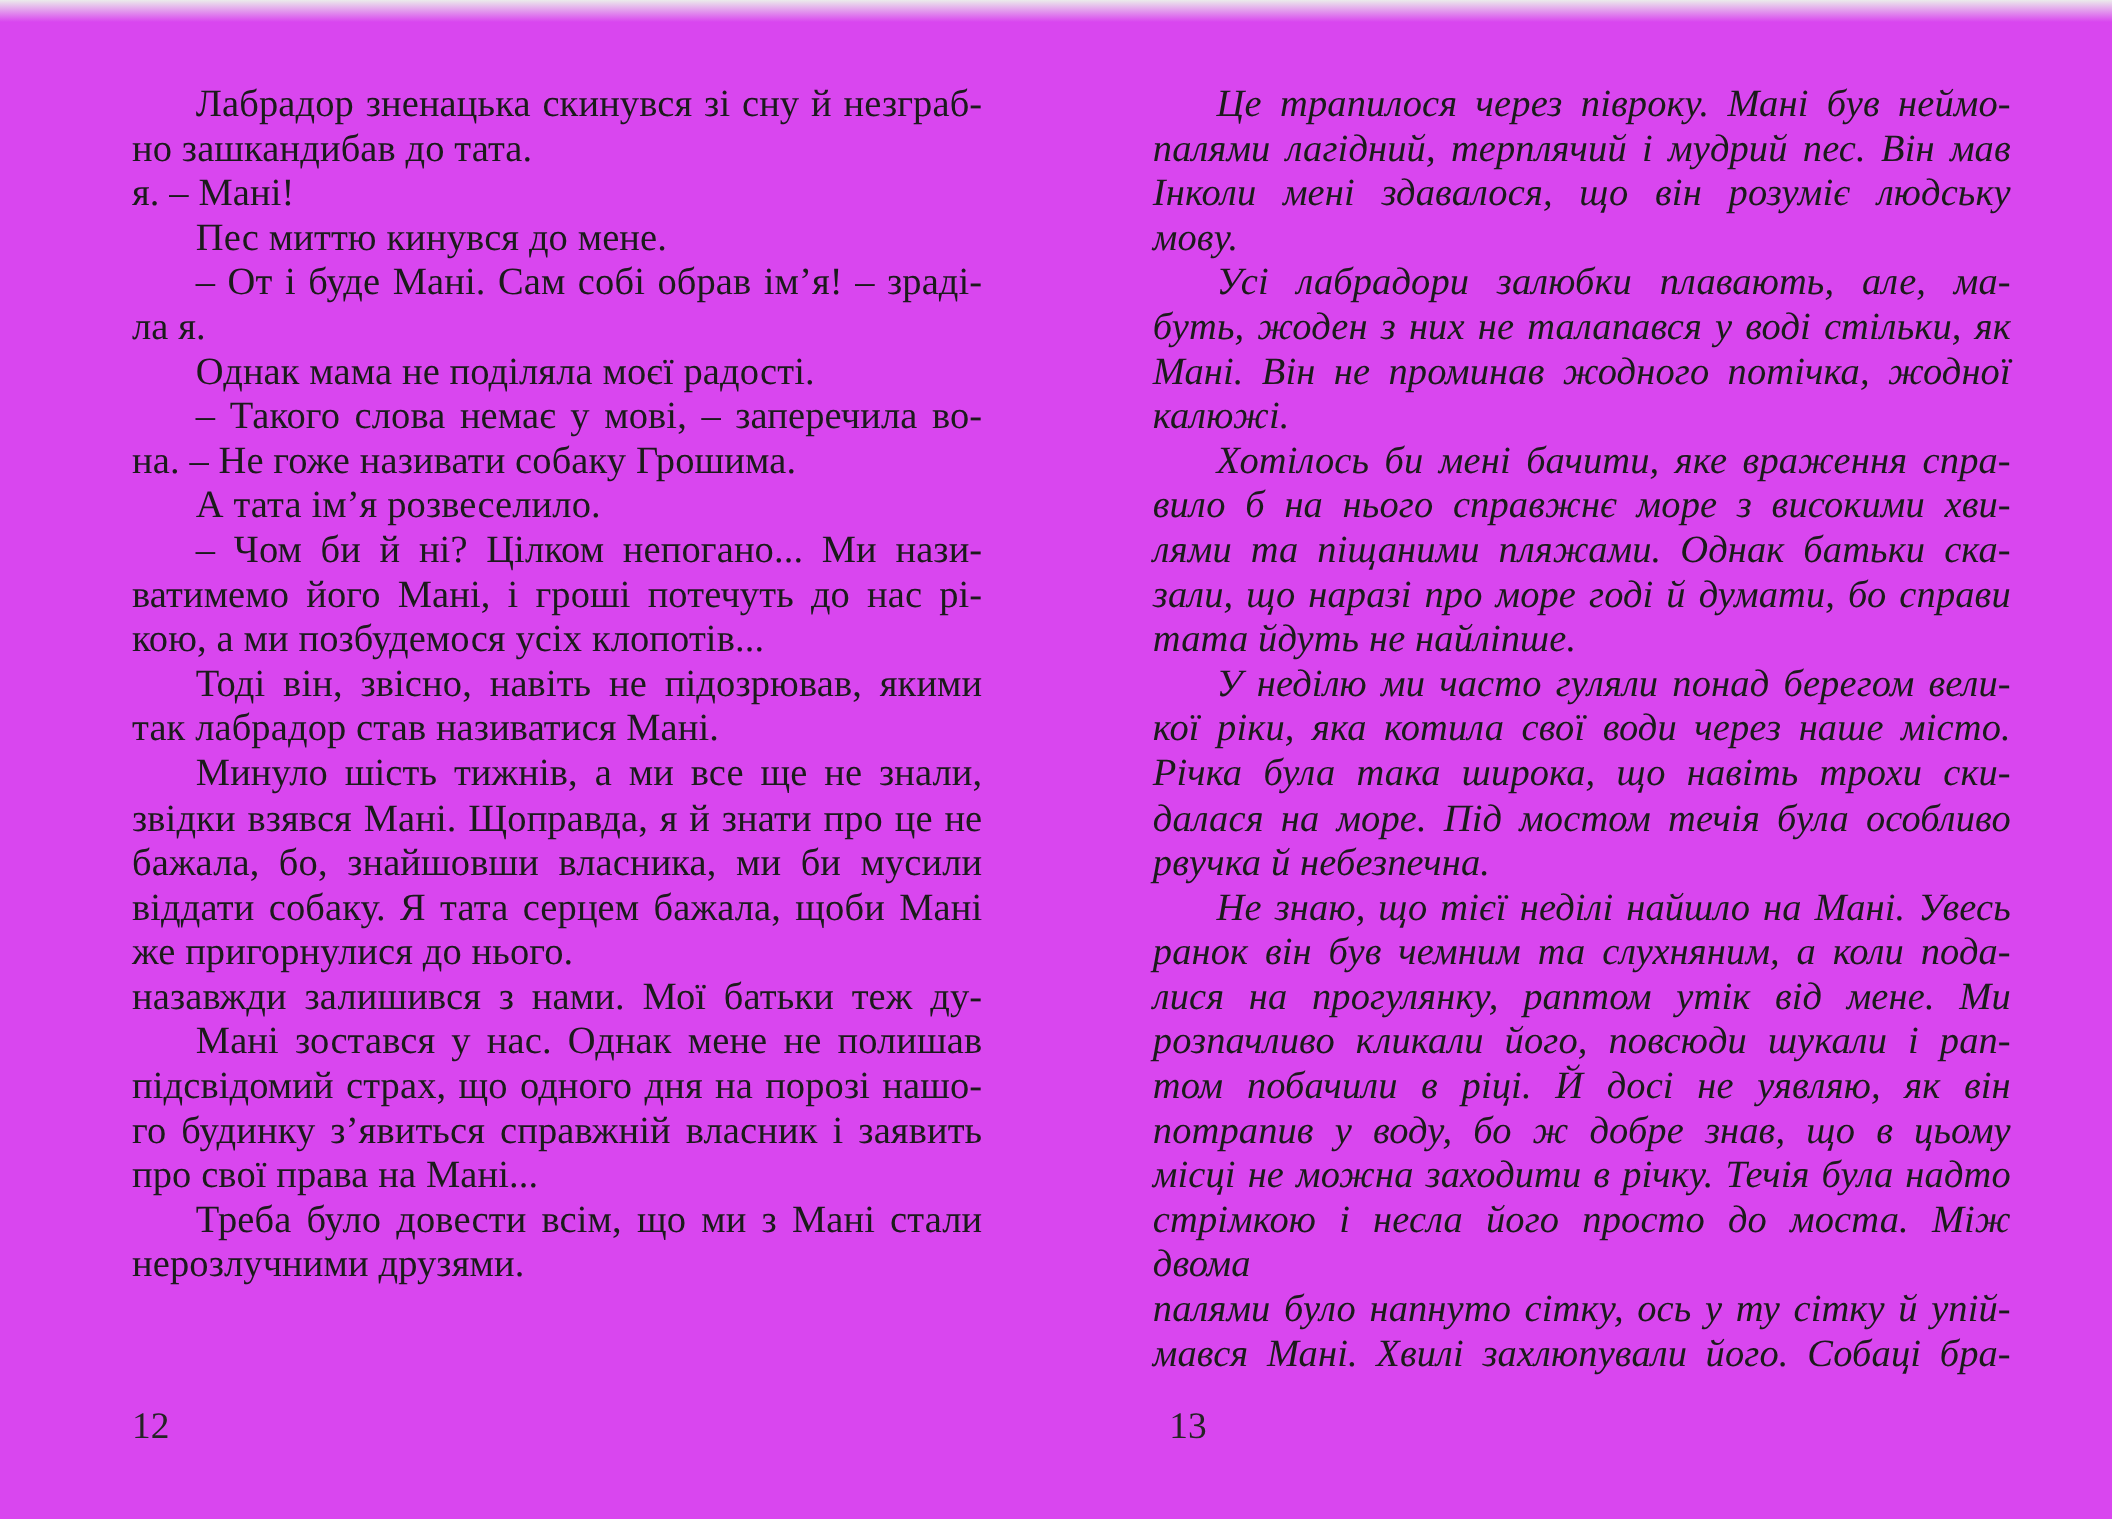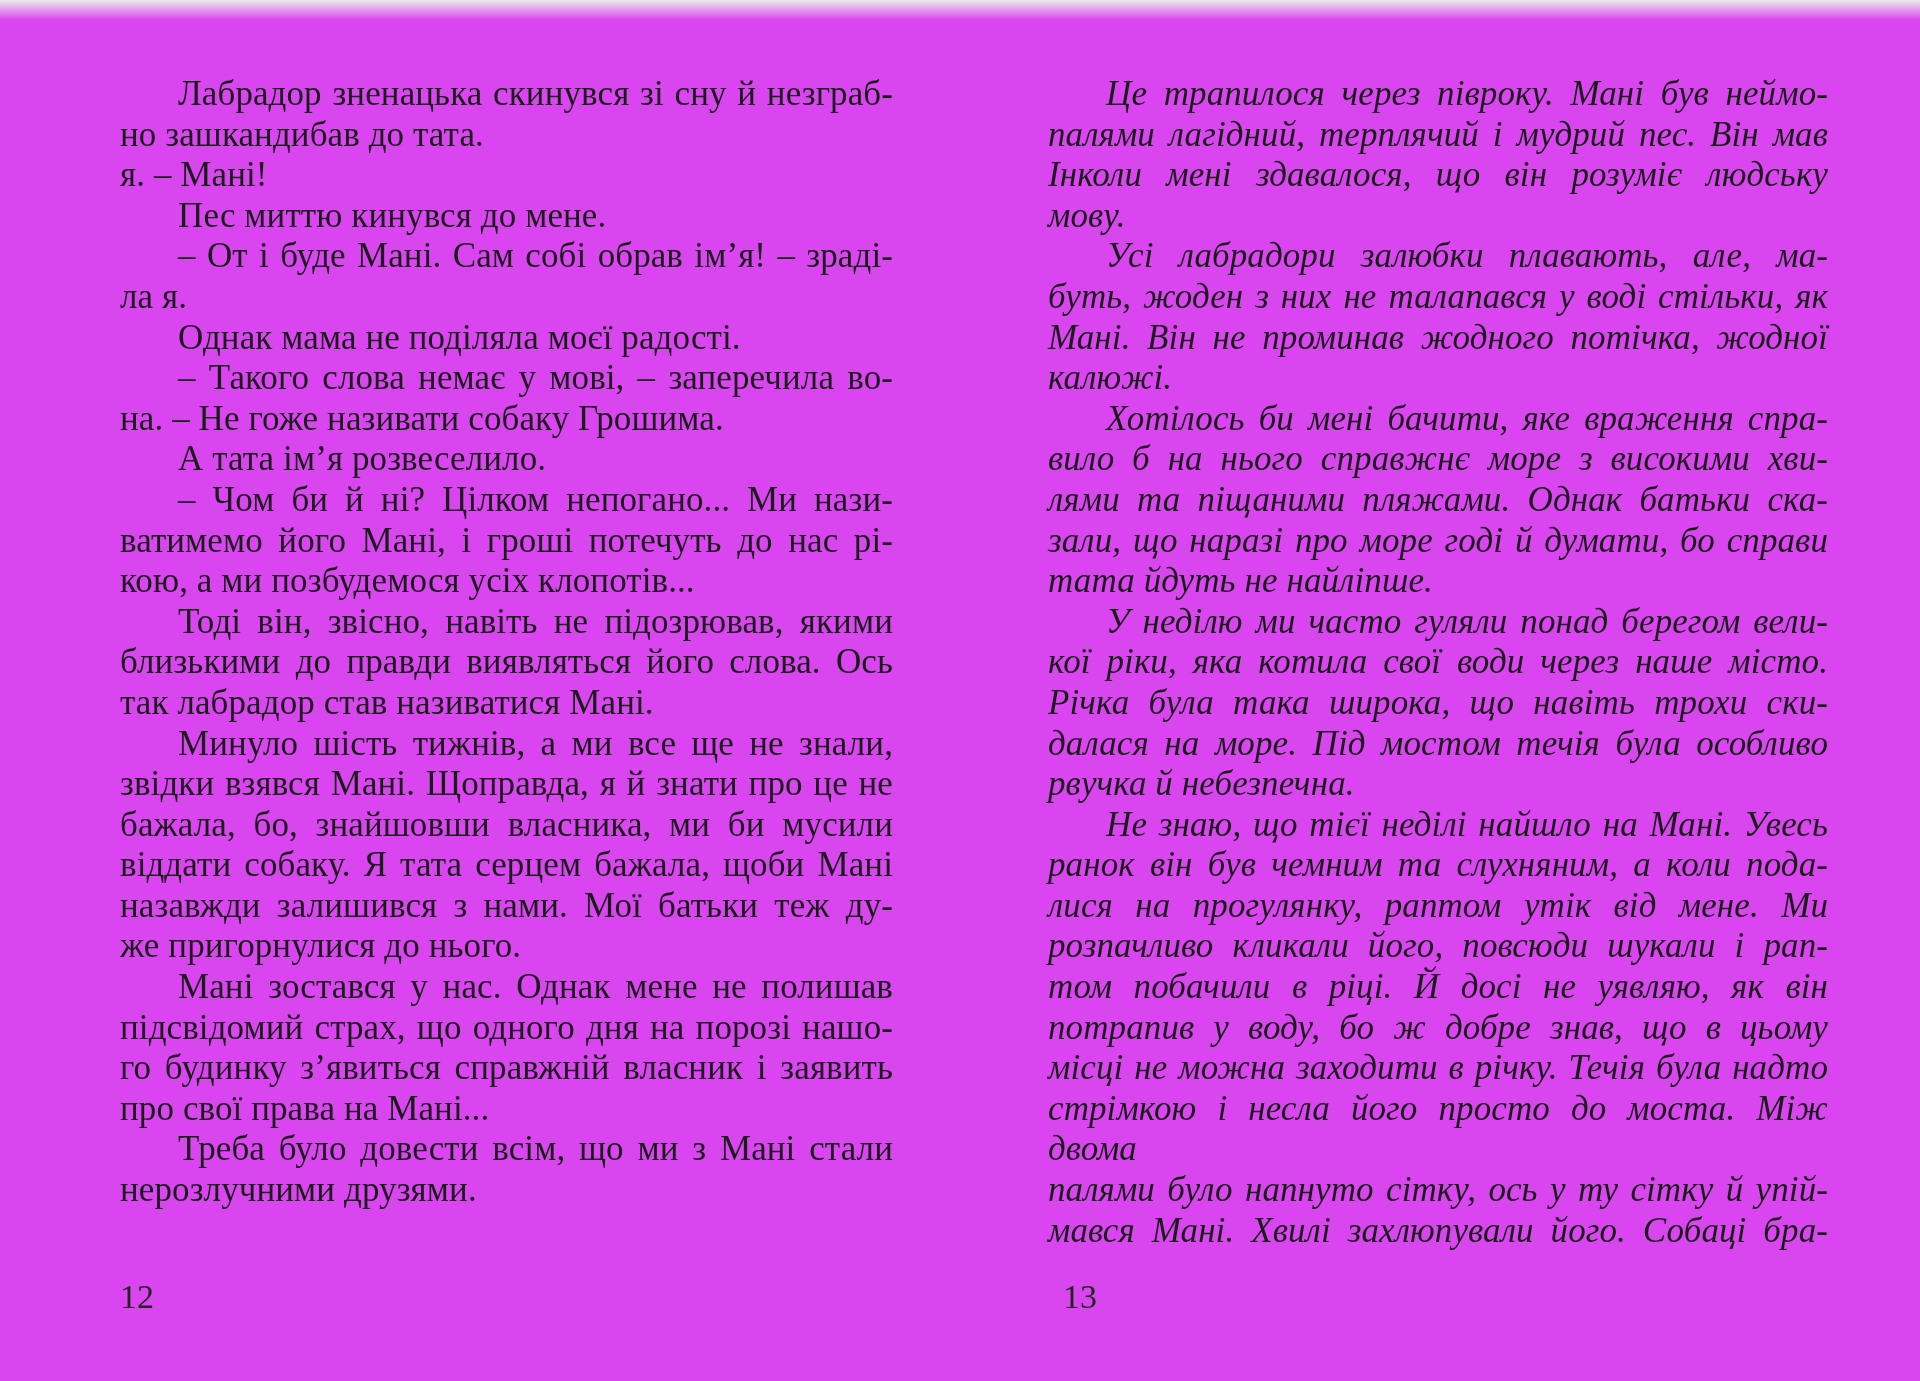--- a/index.html
+++ b/index.html
@@ -80,28 +80,27 @@
         <div class="line indent just">– От і буде Мані. Сам собі обрав ім’я! – зраді-</div>
         <div class="line">ла я.</div>
         <div class="line indent">Однак мама не поділяла моєї радості.</div>
         <div class="line indent just">– Такого слова немає у мові, – заперечила во-</div>
         <div class="line">на. – Не гоже називати собаку Грошима.</div>
         <div class="line indent">А тата ім’я розвеселило.</div>
         <div class="line indent just">– Чом би й ні? Цілком непогано... Ми нази-</div>
         <div class="line just">ватимемо його Мані, і гроші потечуть до нас рі-</div>
         <div class="line">кою, а ми позбудемося усіх клопотів...</div>
         <div class="line indent just">Тоді він, звісно, навіть не підозрював, якими</div>
-        <div class="line just">близькими до правди виявляться його слова. Ось</div>
         <div class="line">так лабрадор став називатися Мані.</div>
         <div class="line indent just">Минуло шість тижнів, а ми все ще не знали,</div>
         <div class="line just">звідки взявся Мані. Щоправда, я й знати про це не</div>
         <div class="line just">бажала, бо, знайшовши власника, ми би мусили</div>
         <div class="line just">віддати собаку. Я тата серцем бажала, щоби Мані</div>
+        <div class="line">же пригорнулися до нього.</div>
         <div class="line just">назавжди залишився з нами. Мої батьки теж ду-</div>
-        <div class="line">же пригорнулися до нього.</div>
         <div class="line indent just">Мані зостався у нас. Однак мене не полишав</div>
         <div class="line just">підсвідомий страх, що одного дня на порозі нашо-</div>
         <div class="line just">го будинку з’явиться справжній власник і заявить</div>
         <div class="line">про свої права на Мані...</div>
         <div class="line indent just">Треба було довести всім, що ми з Мані стали</div>
         <div class="line">нерозлучними друзями.</div>
       </div>
     <div class="page-number pn-left">12</div>
   </div>
 

